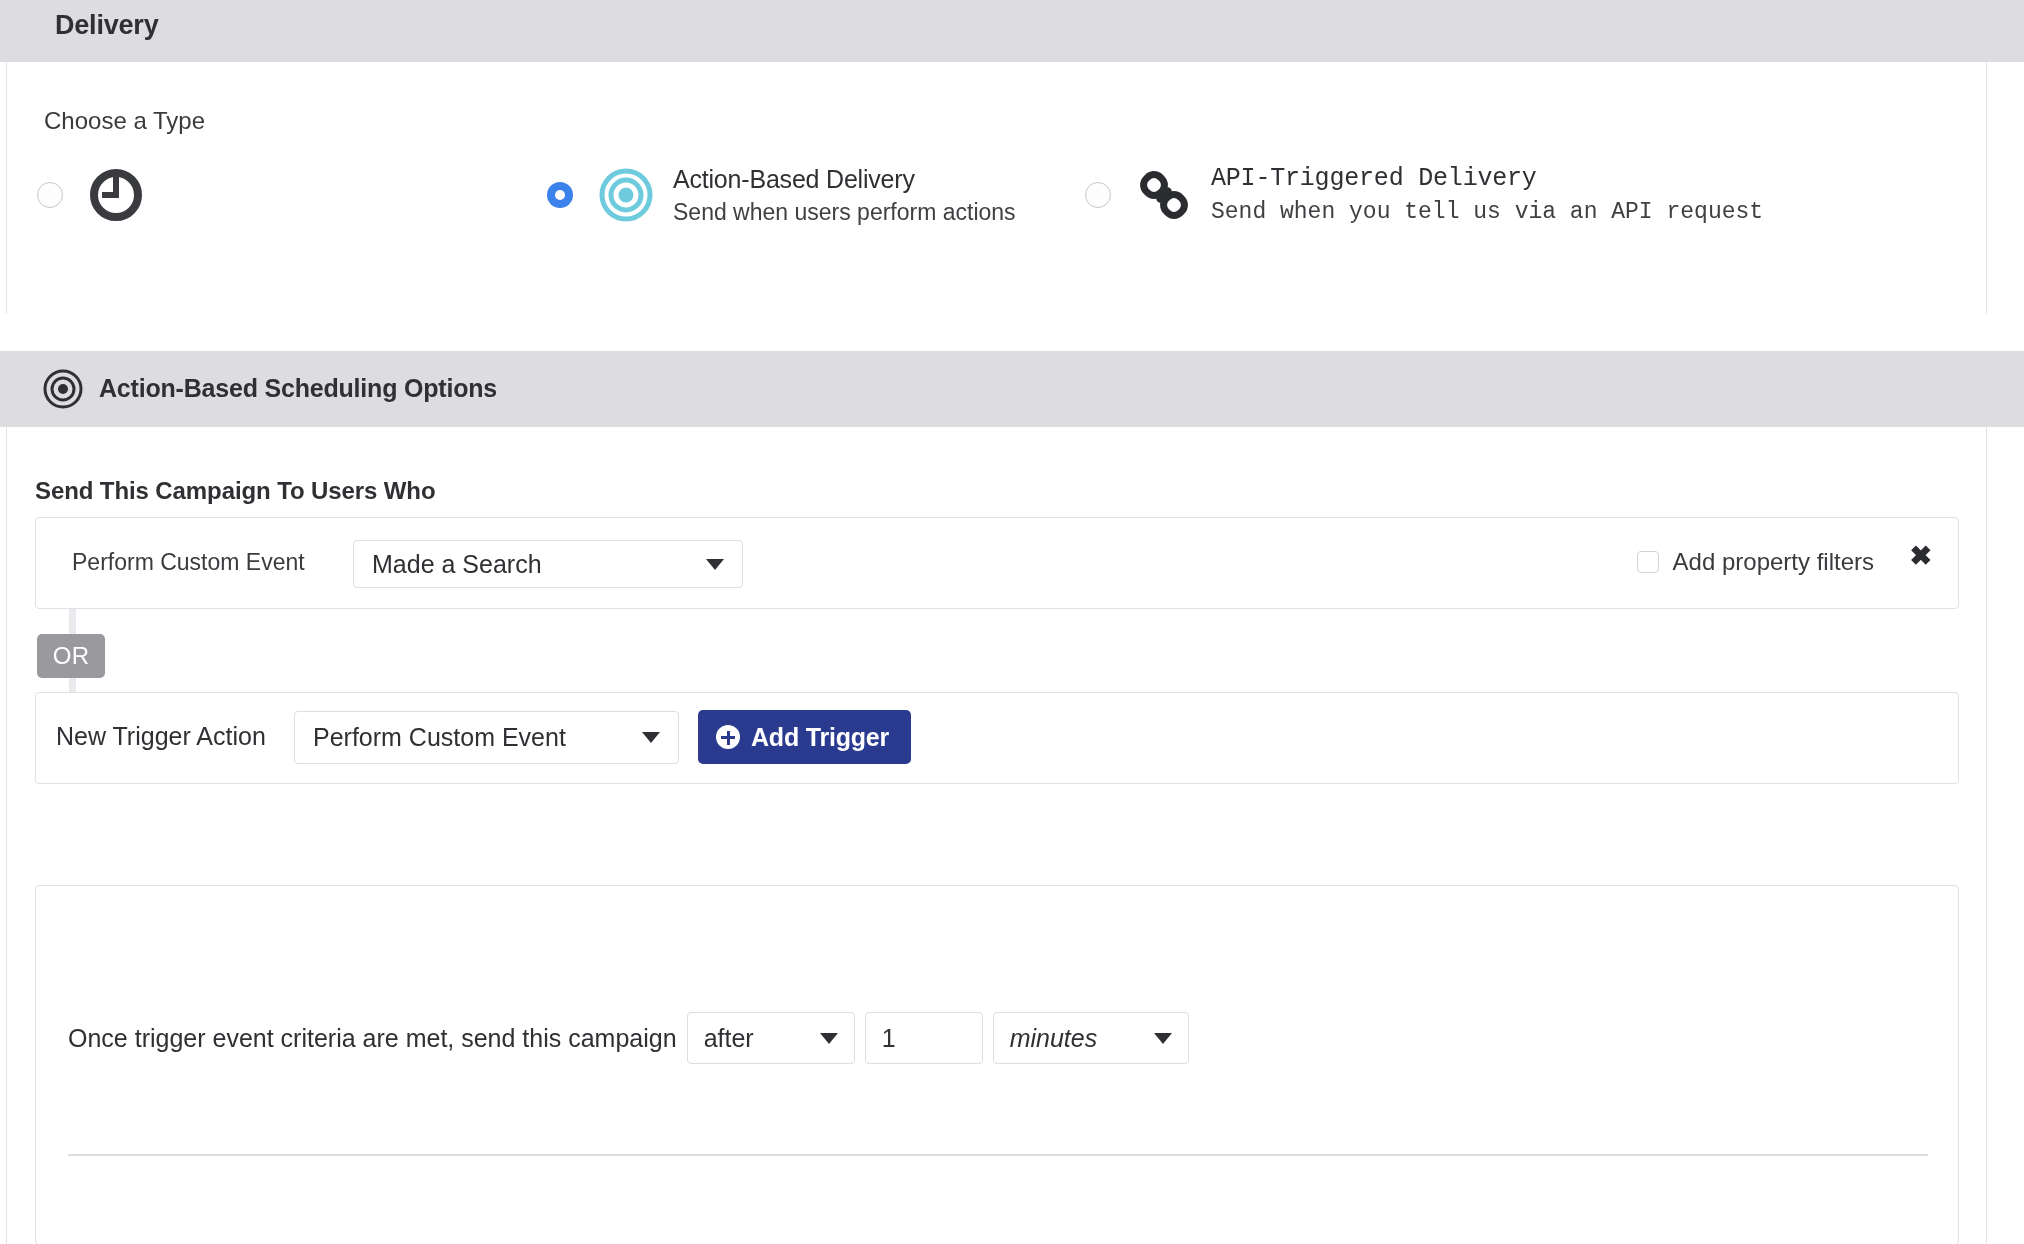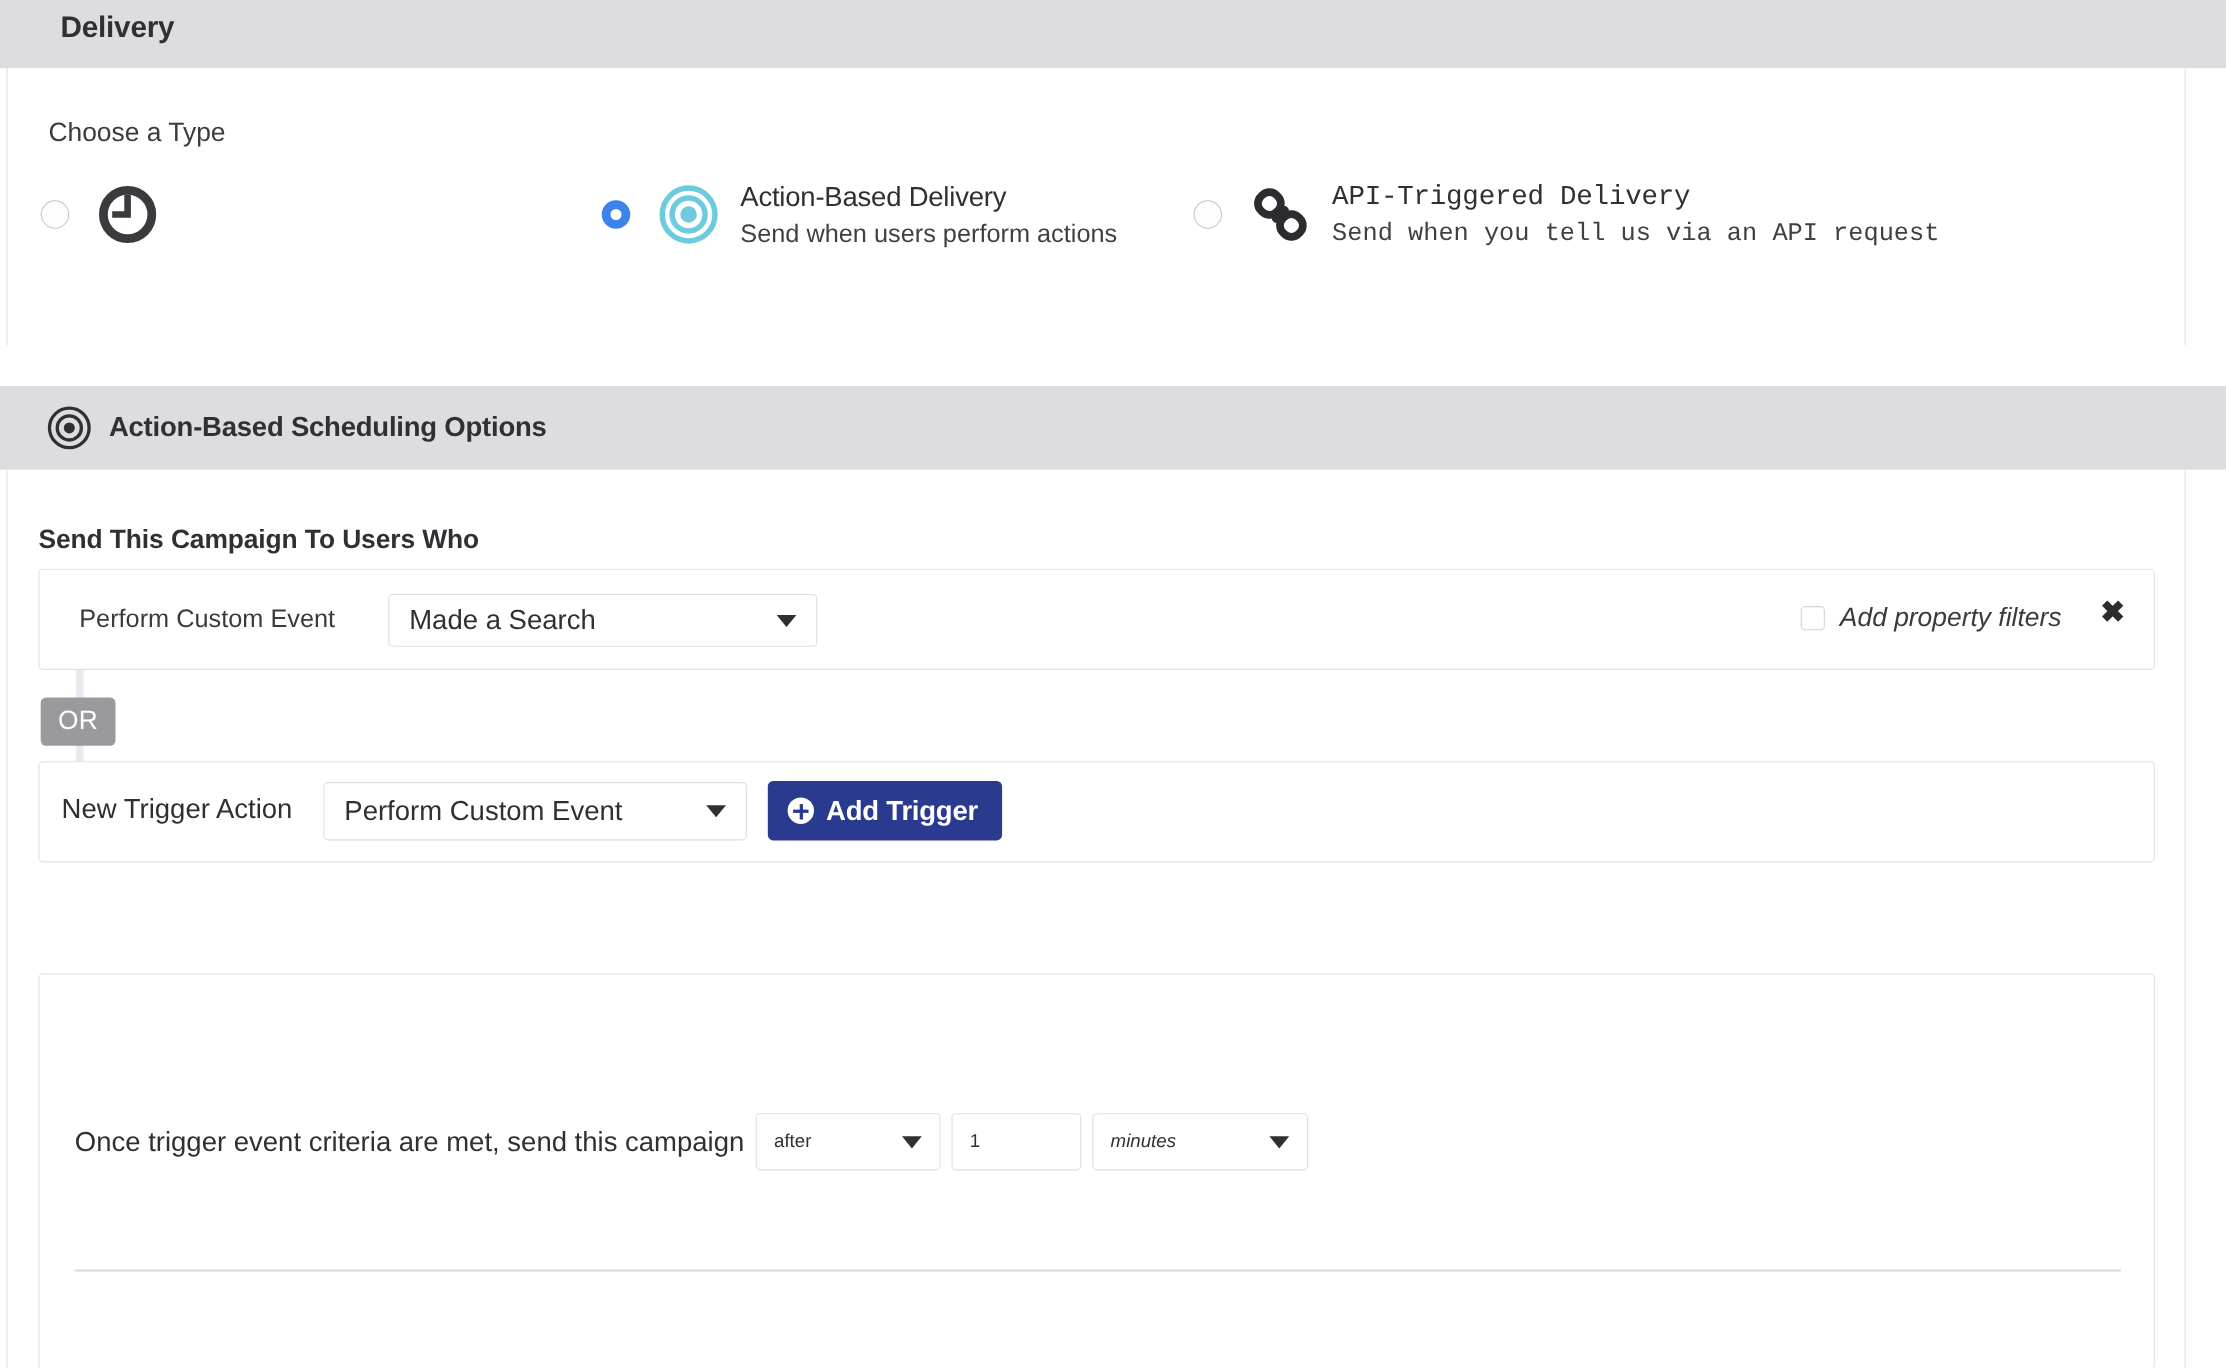--- a/index.html
+++ b/index.html
@@ -209,21 +209,20 @@
     border-top: 11px solid #2f3033;
   }
   .sel-event-1 { top: 22px; left: 317px; width: 390px; height: 48px; }
   .sel-event-2 { top: 18px; left: 258px; width: 385px; height: 53px; }
 
   .prop-filter {
     position: absolute;
     top: 30px; right: 84px;
     display: flex;
     align-items: center;
-    font-style: italic;
   }
   .checkbox {
     width: 22px; height: 22px;
     border: 1.5px solid #d4d4d8;
     border-radius: 4px;
     background: #ffffff;
     margin-right: 14px;
     flex: none;
   }
   .prop-filter-label {
@@ -334,21 +333,21 @@
     margin-right: 10px;
   }
   .ctl {
     background: #ffffff;
     border: 1px solid #dededf;
     border-radius: 4px;
     height: 52px;
     display: flex;
     align-items: center;
     padding-left: 16px;
-    font-size: 17px;
+    font-size: 25px;
     color: #2f3033;
     position: relative;
     margin-right: 10px;
     font-family: "Liberation Sans", sans-serif;
   }
   .ctl .caret {
     position: absolute;
     right: 16px;
     width: 0; height: 0;
     border-left: 9px solid transparent;

